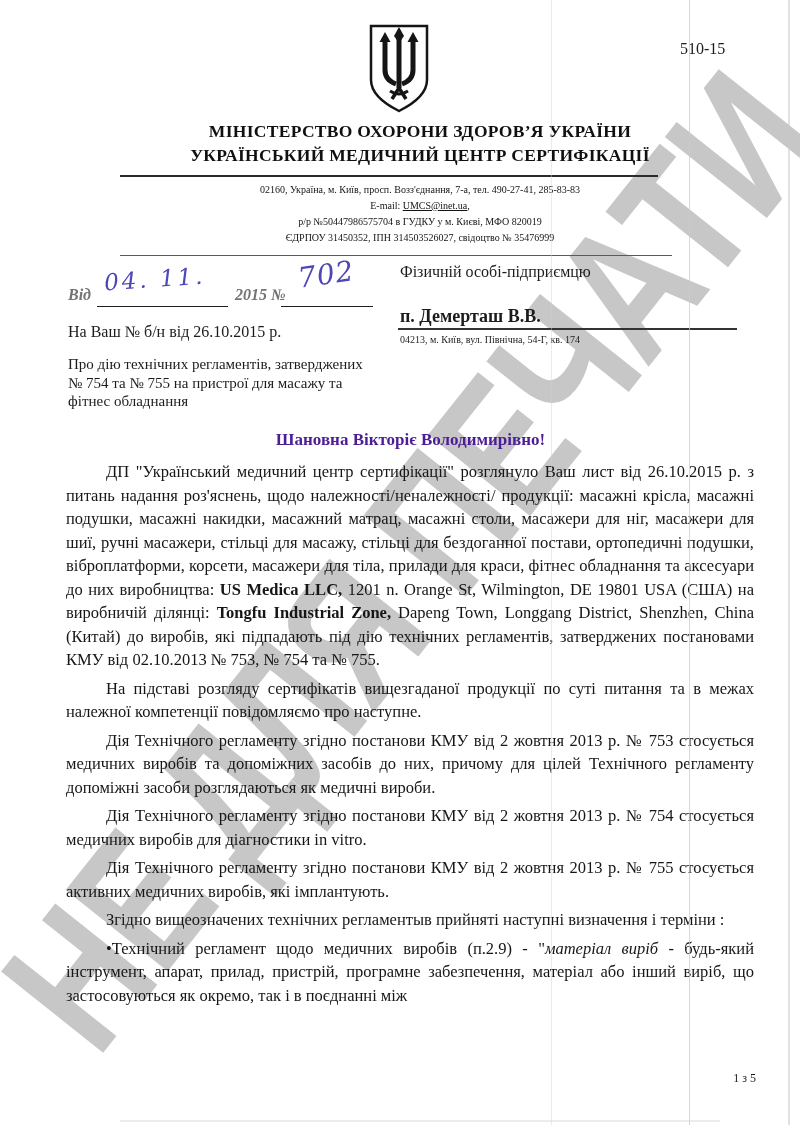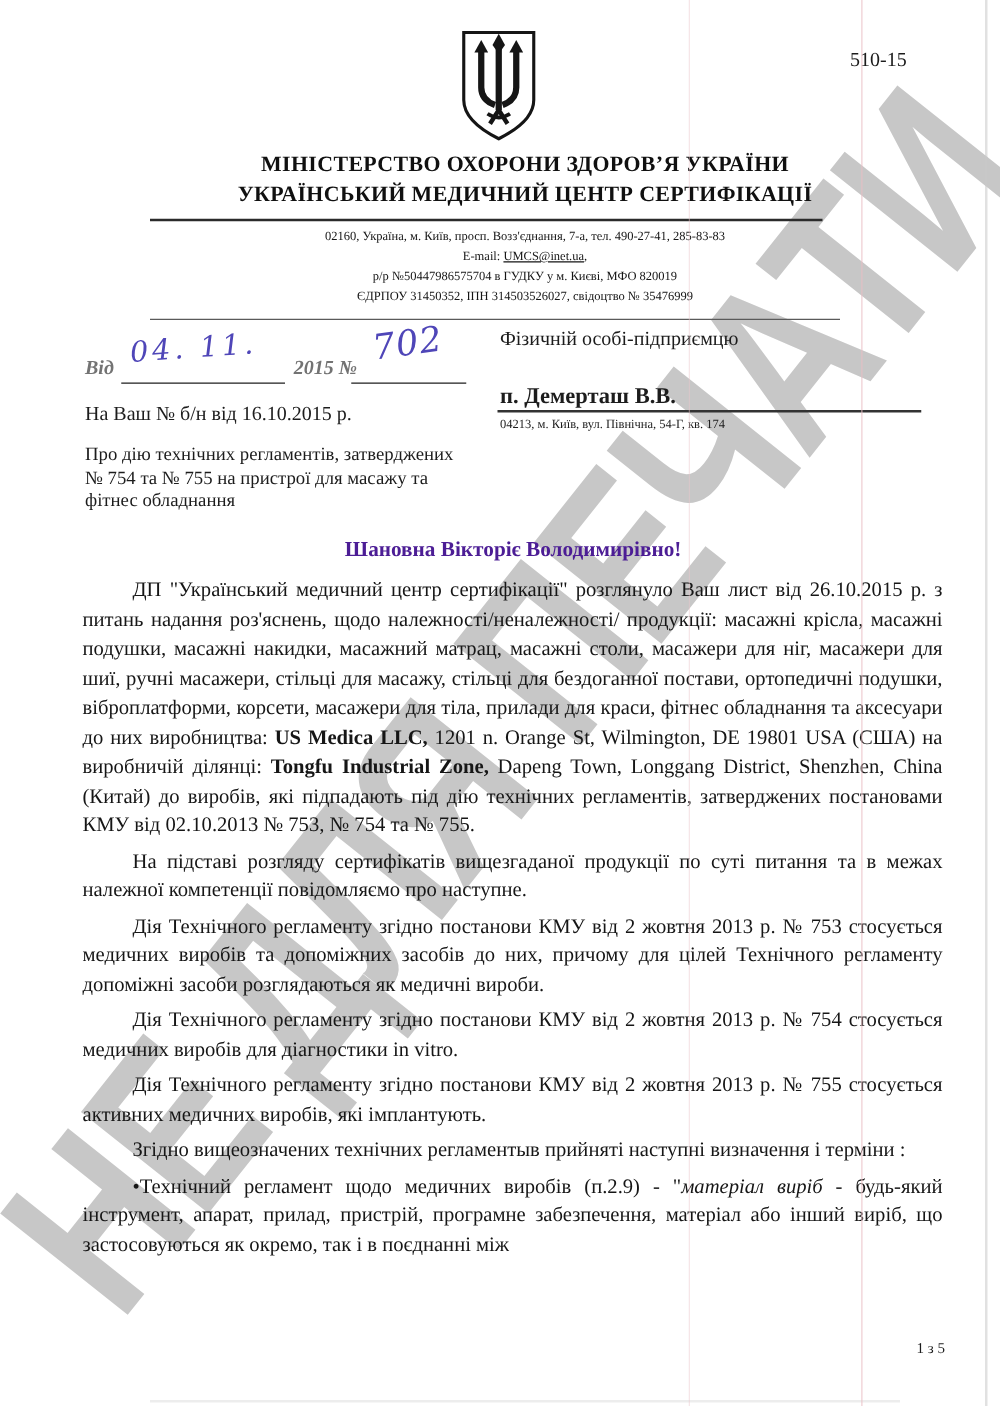--- a/index.html
+++ b/index.html
@@ -103,21 +103,21 @@
     <div class="contact c4">ЄДРПОУ 31450352, ІПН 314503526027, свідоцтво № 35476999</div>
     <div class="rule2"></div>
 
     <span class="lbl-bi from-label">Від</span>
     <span class="hand hand-date" style="color: rgb(79, 70, 184);">04. 11.</span>
     <div class="uline u1"></div>
     <span class="lbl-bi yearno-label">2015 №</span>
     <span class="hand hand-num" style="color: rgb(79, 70, 184);">702</span>
     <div class="uline u2"></div>
 
-    <div class="reply-line">На Ваш № б/н  від 16.10.2015 р.</div>
+    <div class="reply-line">На Ваш № б/н  від 26.10.2015 р.</div>
 
     <div class="subject">
       <div>Про дію технічних регламентів, затверджених</div>
       <div>№ 754 та № 755 на пристрої  для масажу  та</div>
       <div>фітнес обладнання</div>
     </div>
 
     <div class="recipient-type">Фізичній особі-підприємцю</div>
     <div class="recipient-name">п. Демерташ В.В.</div>
     <div class="recipient-rule"></div>

